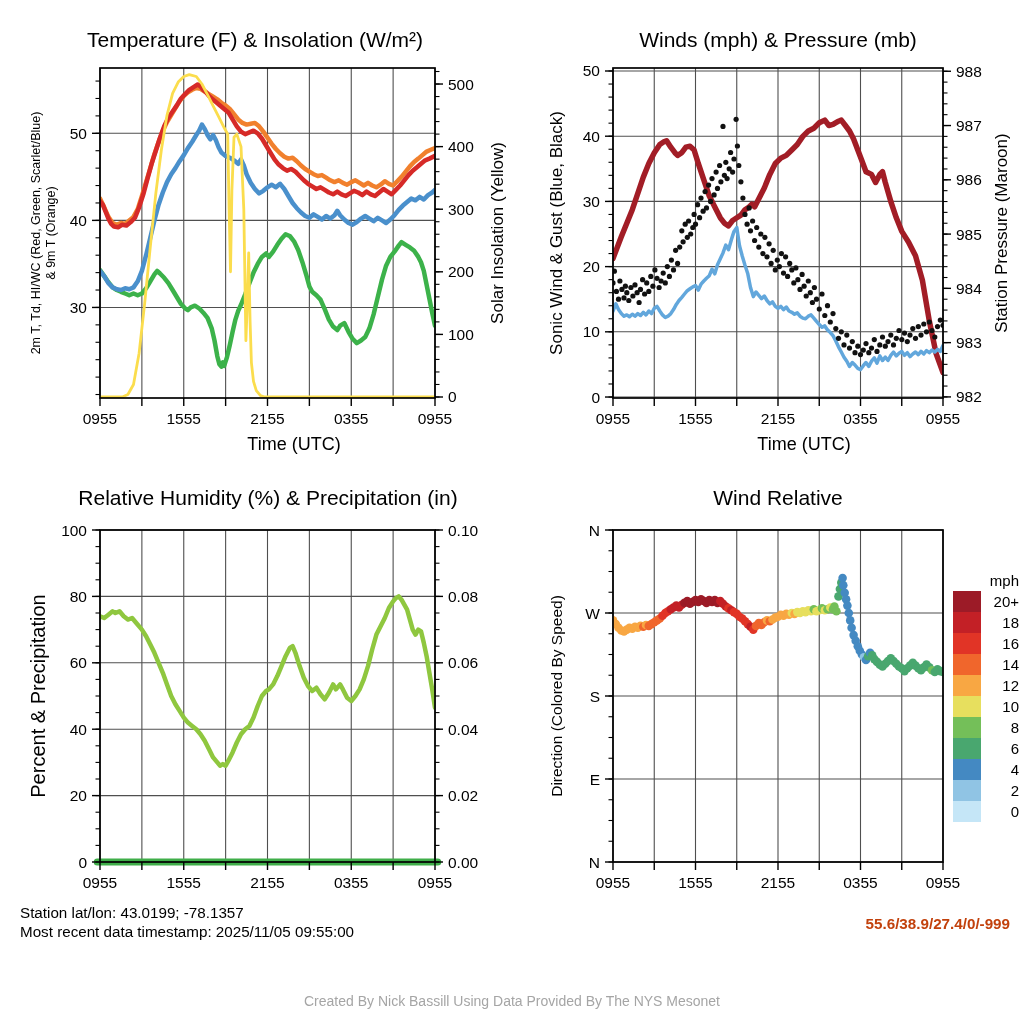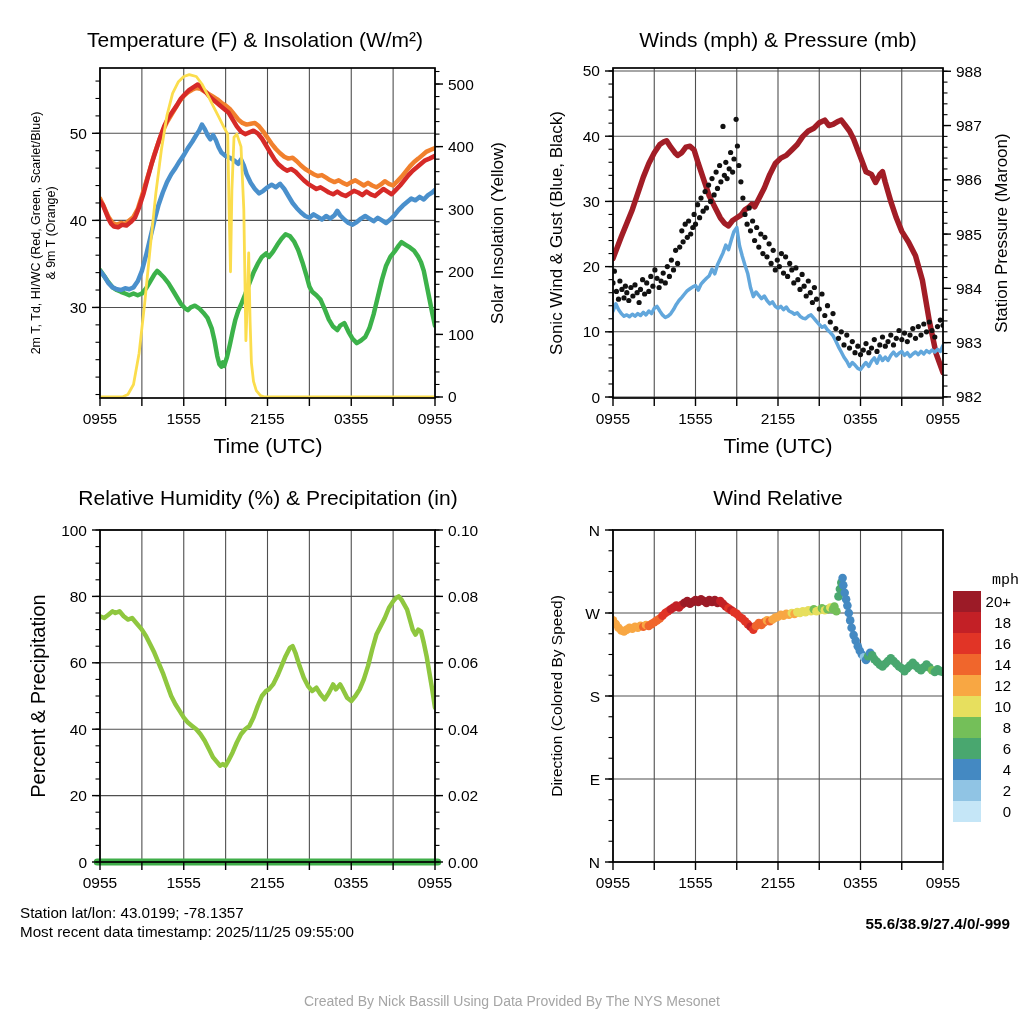--- a/index.html
+++ b/index.html
@@ -1,31 +1,31 @@
 <!DOCTYPE html>
 <html><head>
 <meta charset="utf-8">
 <style>
   html,body{margin:0;padding:0;background:#fff;}
   #canvas{position:relative;width:1024px;height:1024px;background:#fff;overflow:hidden;
           font-family:"Liberation Sans",sans-serif;color:#000;}
   #plot-svg{position:absolute;left:0;top:0;}
   svg text{font-family:"Liberation Sans",sans-serif;fill:#000;}
   .ctitle{position:absolute;transform:translateX(-50%);white-space:nowrap;font-size:21px;}
-  .xlabel{position:absolute;transform:translateX(-50%);white-space:nowrap;font-size:21px;}
+  .xlabel{position:absolute;transform:translateX(-50%);white-space:nowrap;font-size:18px;margin-left:26px;}
   .vlabel{position:absolute;transform:translate(-50%,-50%) rotate(-90deg);white-space:nowrap;text-align:center;}
   .v12{font-size:12.5px;line-height:1.2;}
   .v15{font-size:15.5px;}
   .v17{font-size:17px;}
   .v20{font-size:20px;}
   #colorbar{position:absolute;left:950px;top:572px;font-size:15px;}
-  #colorbar .cb-title{width:69px;text-align:right;margin-bottom:2px;font-family:Liberation Mono, monospace;}
+  #colorbar .cb-title{width:69px;text-align:right;margin-bottom:2px;}
   .cb-row{display:flex;align-items:center;height:21px;}
   .cb-swatch{width:28px;height:21px;margin-left:3px;}
-  .cb-label{width:30px;text-align:right;line-height:21px;}
+  .cb-label{width:30px;margin-left:8px;text-align:right;line-height:21px;}
   .footer-left{position:absolute;left:20px;top:903px;font-size:15.2px;line-height:19.3px;}
   .footer-right{position:absolute;right:14px;top:914px;font-size:15.2px;line-height:19.3px;text-align:right;}
   .extreme-red{font-weight:700;}
   .credit{position:absolute;left:0;top:993px;width:100%;text-align:center;font-size:14px;color:#a5a5a5;}
 </style>
 </head>
 <body>
 
 <div id="canvas">
   <svg id="plot-svg" width="1024" height="1024">
@@ -774,21 +774,21 @@
         </div>
         <div class="cb-row">
           <div class="cb-swatch" style="background: rgb(197, 230, 247);"></div>
           <div class="cb-label">0</div>
         </div>
       </div>
   </div>
 
   <div class="footer-left">
     <div>Station lat/lon: 43.0199; -78.1357</div>
-    <div>Most recent data timestamp: 2025/11/25 09:55:00</div>
+    <div>Most recent data timestamp: 2025/11/05 09:55:00</div>
   </div>
 
   <div class="footer-right">
-    <div class="extreme-red" id="extremes-value" style="color: #000000;">55.6/38.9/27.4/0/-999</div>
+    <div class="extreme-red" id="extremes-value" style="color: #c2410c;">55.6/38.9/27.4/0/-999</div>
   </div>
 
   <div class="credit">Created By Nick Bassill Using Data Provided By The NYS Mesonet</div>
 </div>
 
 </body></html>

